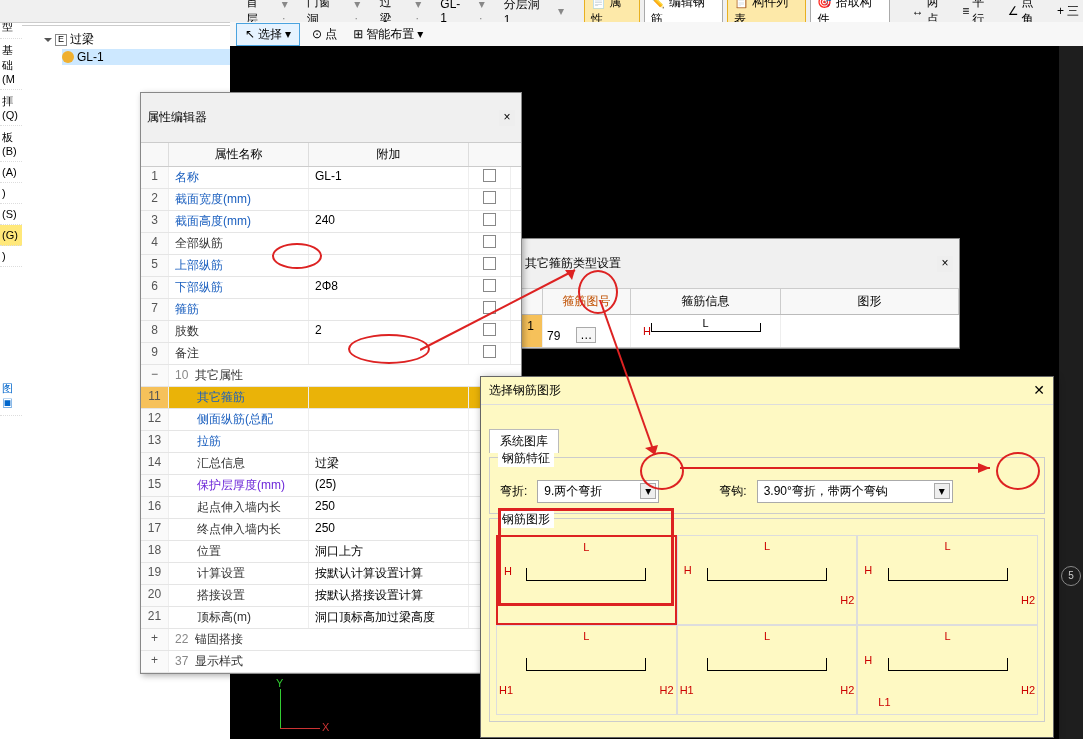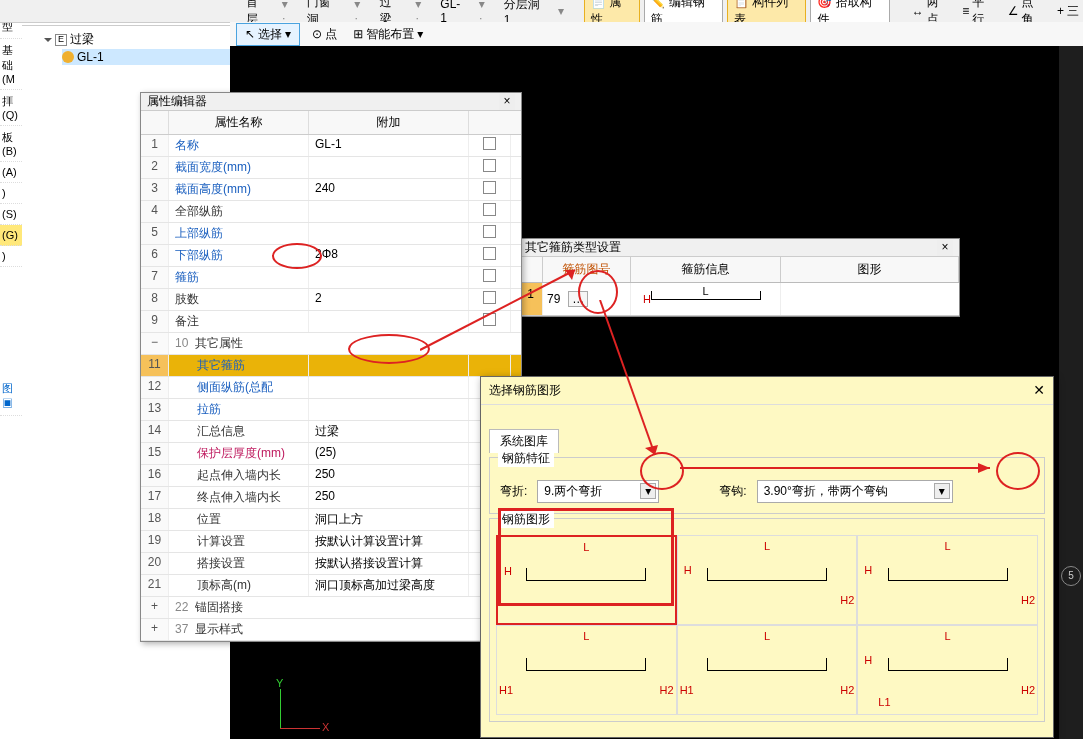--- a/index.html
+++ b/index.html
@@ -21,21 +21,21 @@
 .chev{display:inline-block;width:0;height:0;border-top:4px solid #555;border-left:4px solid transparent;border-right:4px solid transparent}
 .ico-e{width:10px;height:10px;display:inline-block;border:1px solid #888;font-size:9px;line-height:9px;text-align:center}
 .ico-g{width:12px;height:12px;background:#f0b030;border-radius:50%;display:inline-block}
 .canvas{position:absolute;top:46px;left:230px;right:0;bottom:0;background:#000}
 .annot-panel{position:absolute;top:0;left:0;width:22px;height:100%;background:#fff;border-right:1px solid #ccc}
 .ann-item{font-size:11px;padding:4px 2px;border-bottom:1px dotted #ddd}
 .hl-y{background:#ffe87a}
 
 
 .prop-win{position:absolute;top:92px;left:140px;width:380px;background:#fff;border:1px solid #888;box-shadow:2px 2px 6px rgba(0,0,0,.3);z-index:5}
-.win-title{background:#f0f0f0;padding:0 6px;border-bottom:1px solid #ccc;display:flex;justify-content:space-between;align-items:center}
+.win-title{background:#f0f0f0;padding:16px 6px;border-bottom:1px solid #ccc;display:flex;justify-content:space-between;align-items:center}
 .close-x{width:16px;height:16px;background:#eee;text-align:center;line-height:15px;cursor:pointer}
 .prop-head{display:grid;grid-template-columns:28px 140px 160px 42px;background:#f8f8f8;border-bottom:1px solid #ccc}
 .ph-cell{padding:3px 4px;text-align:center;border-right:1px solid #ddd}
 .ph-cell.v{background:#fce8a8}
 .prop-row{display:grid;grid-template-columns:28px 140px 160px 42px;border-bottom:1px solid #e5e5e5}
 .pc{padding:2px 6px;border-right:1px solid #eee}
 .pc.n{text-align:center;color:#555;background:#fafafa}
 .pc.k{color:#1a5fbf}
 .pc.k.gray{color:#999}
 .pc.chk{text-align:center}
@@ -48,21 +48,21 @@
 .indent{padding-left:28px!important}
 
 
 .stir-win{position:absolute;top:238px;left:518px;width:440px;background:#fff;border:1px solid #888;box-shadow:2px 2px 6px rgba(0,0,0,.3);z-index:4}
 .stir-head{display:grid;grid-template-columns:24px 88px 150px 1fr;background:#f8f8f8;border-bottom:1px solid #bbb}
 .sh-cell{padding:4px;text-align:center;border-right:1px solid #ccc}
 .sh-cell.hl{color:#c05000}
 .stir-row{display:grid;grid-template-columns:24px 88px 150px 1fr;border-bottom:1px solid #ccc}
 .sr-cell{padding:4px;border-right:1px solid #eee}
 .sr-cell.idx{background:#f6c15a;text-align:center}
-.sr-cell.num{display:flex;align-items:center;gap:8px}
+.sr-cell.num{display:flex;align-items:flex-end;gap:16px}
 .dots-btn{width:18px;text-align:center;border:1px solid #aaa;background:#f6f6f6;cursor:pointer}
 .shape{height:24px;display:flex;align-items:center;justify-content:center;position:relative}
 .shape .bar{height:1px;background:#000;width:110px;position:relative}
 .shape .bar::before,.shape .bar::after{content:"";position:absolute;top:-8px;width:1px;height:8px;background:#000}
 .shape .bar::before{left:0}.shape .bar::after{right:0}
 .shape .hlab{color:#c00;position:absolute;left:8px;font-size:11px}
 .shape .llab{position:absolute;top:-2px;font-size:11px}
 
 
 .rebar-win{position:absolute;top:376px;left:480px;width:572px;height:360px;background:#fef9c3;border:1px solid #666;box-shadow:2px 2px 8px rgba(0,0,0,.4);z-index:6}
@@ -265,21 +265,21 @@
         <div class="pc chk"><span class="ckbox"></span></div>
       </div>
       <div class="prop-row">
         <div class="pc n">14</div>
         <div class="pc k indent" style="color:#333">汇总信息</div>
         <div class="pc">过梁</div>
         <div class="pc chk"><span class="ckbox"></span></div>
       </div>
       <div class="prop-row">
         <div class="pc n">15</div>
-        <div class="pc k indent" style="color:#be185d">保护层厚度(mm)</div>
+        <div class="pc k indent" style="color:#6d28d9">保护层厚度(mm)</div>
         <div class="pc">(25)</div>
         <div class="pc chk"><span class="ckbox"></span></div>
       </div>
       <div class="prop-row">
         <div class="pc n">16</div>
         <div class="pc k indent" style="color:#333">起点伸入墙内长</div>
         <div class="pc">250</div>
         <div class="pc chk"><span class="ckbox"></span></div>
       </div>
       <div class="prop-row">

